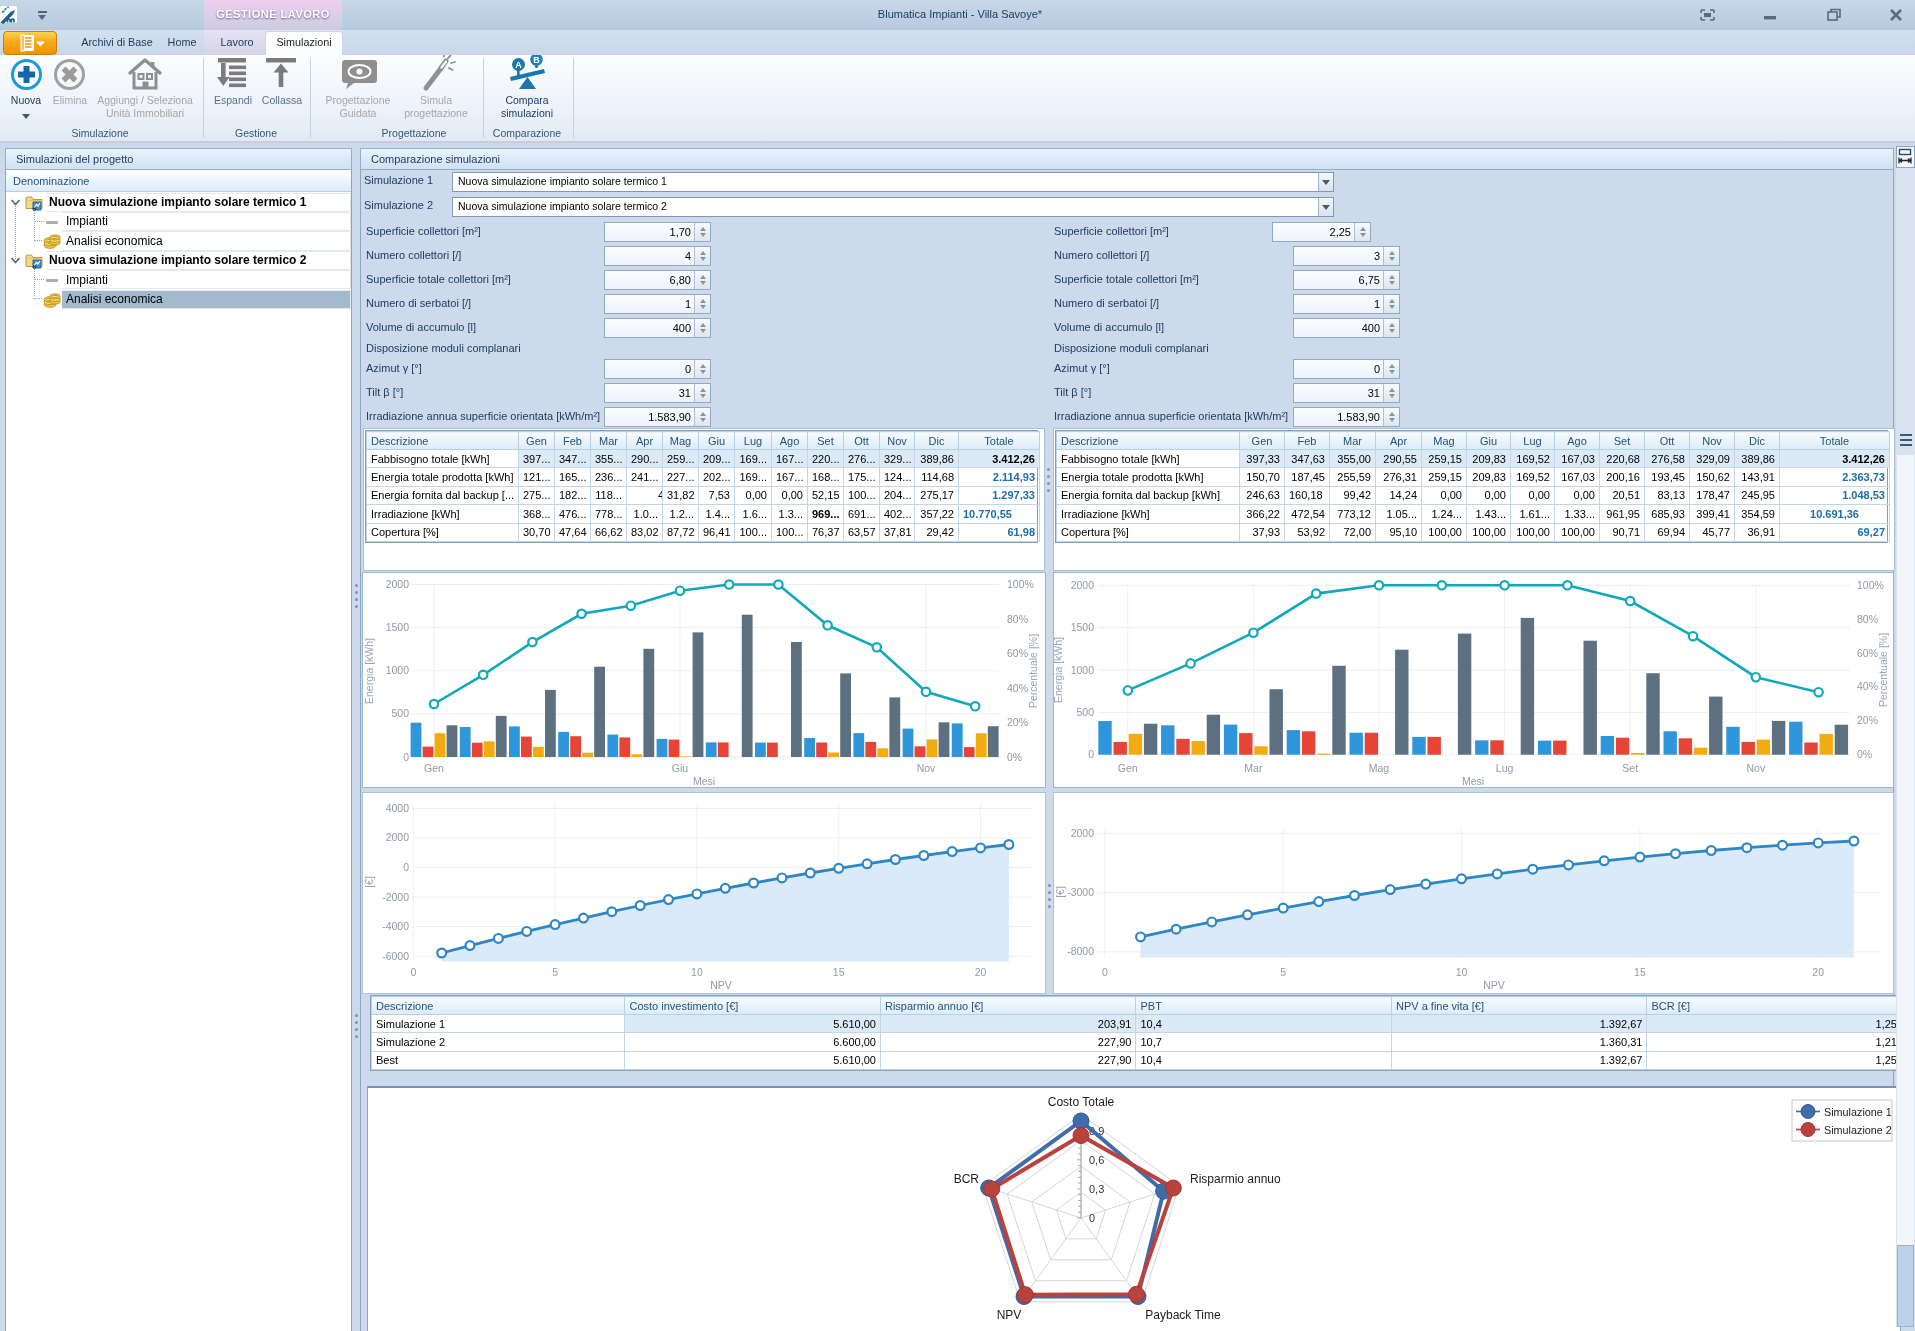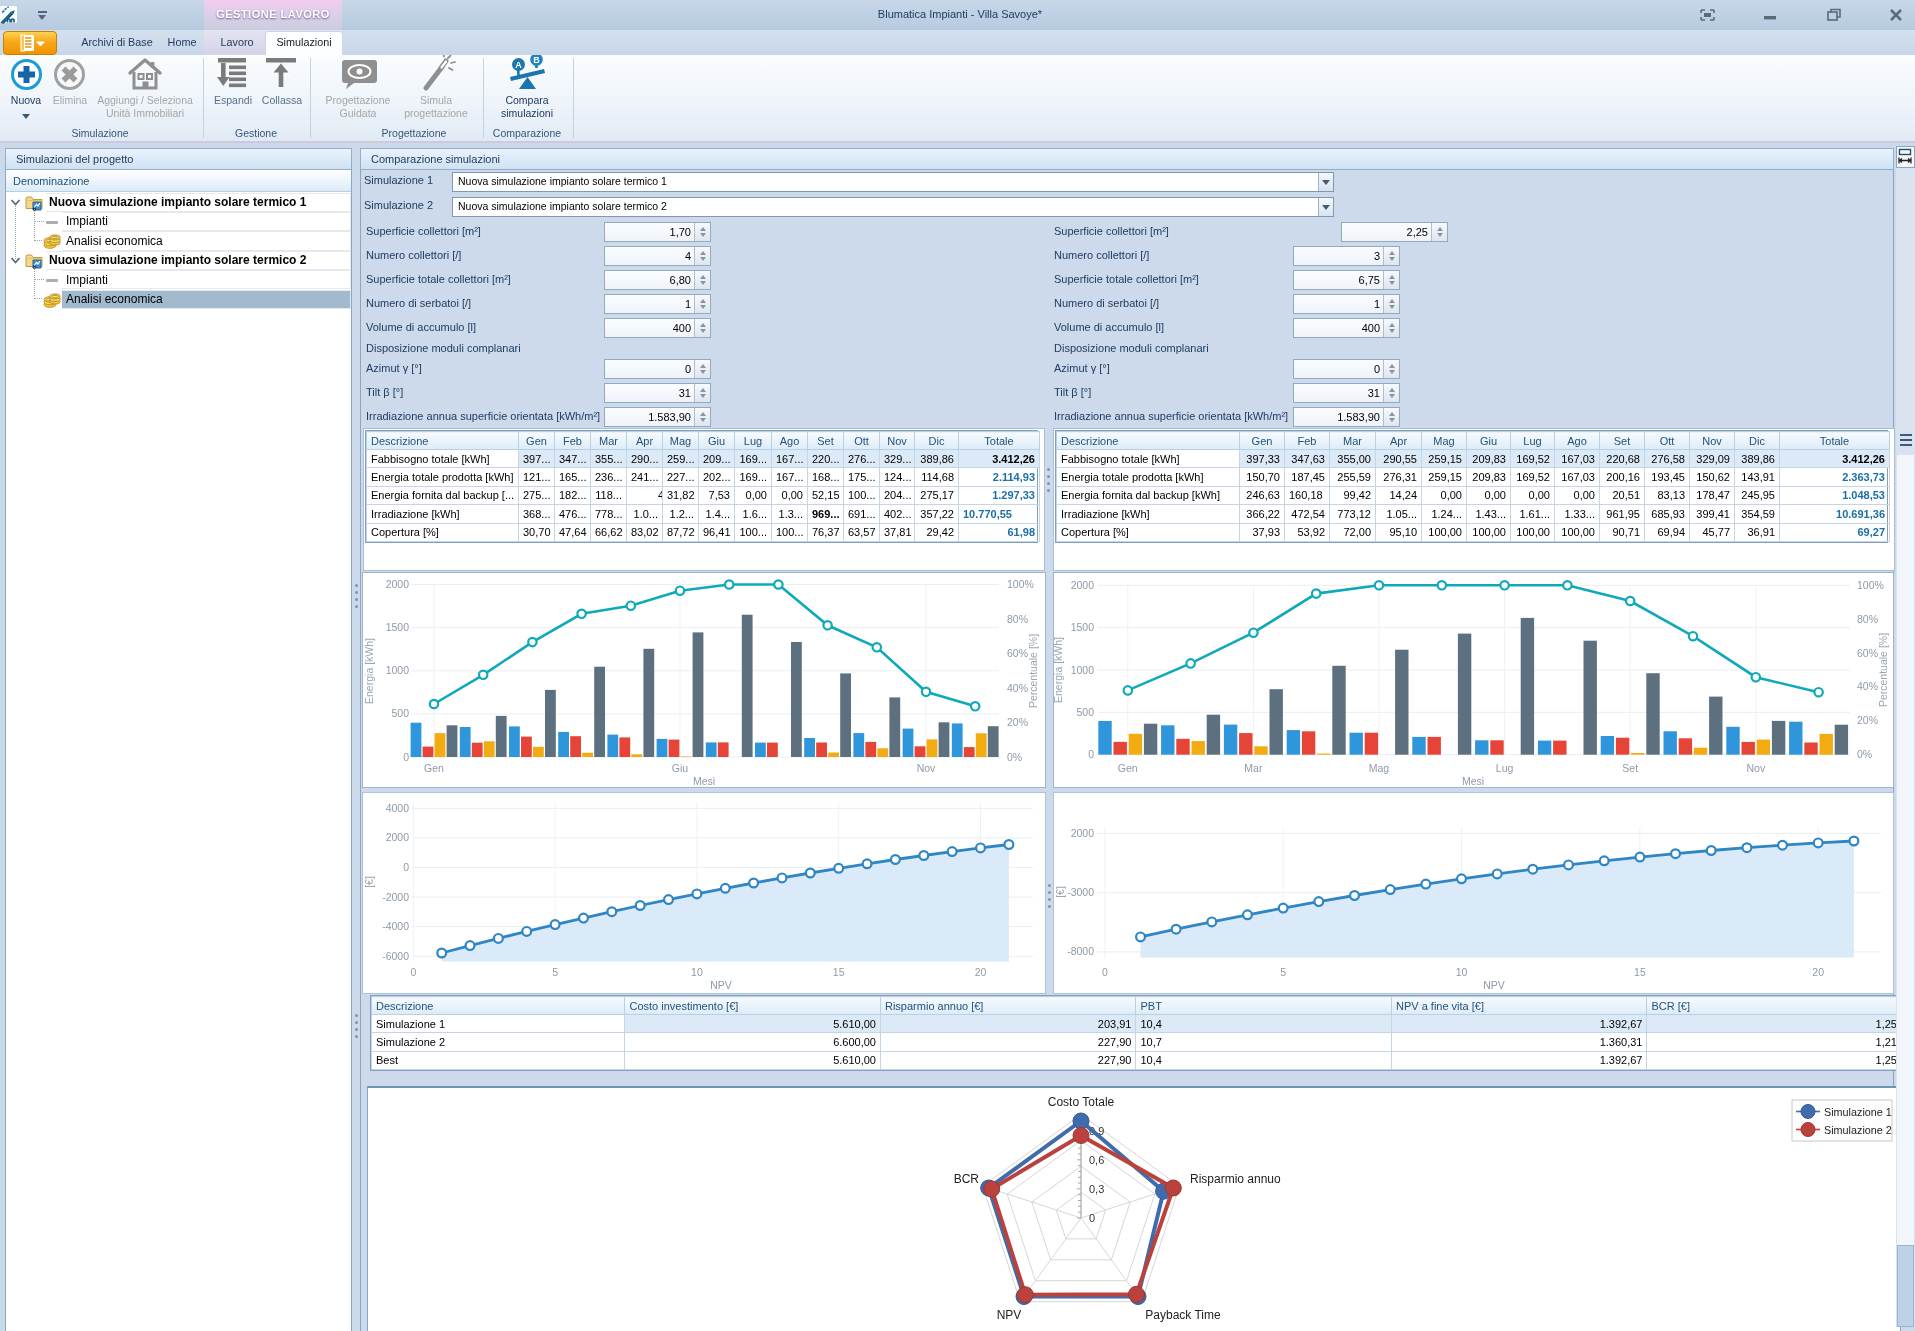--- a/index.html
+++ b/index.html
@@ -255,21 +255,21 @@
 <div class="spin" style="left:604px;top:383px;width:107px">
     <span class="v">31</span>
     <span class="btn"></span>
   </div>
 <div class="lbl" style="left:366px;top:410px">Irradiazione annua superficie orientata [kWh/m²]</div>
 <div class="spin" style="left:604px;top:407px;width:107px">
     <span class="v">1.583,90</span>
     <span class="btn"></span>
   </div>
 <div class="lbl" style="left:1054px;top:225px">Superficie collettori [m²]</div>
-<div class="spin" style="left:1341px;top:222px;width:107px">
+<div class="spin" style="left:1272px;top:222px;width:99px">
     <span class="v">2,25</span>
     <span class="btn"></span>
   </div>
 <div class="lbl" style="left:1054px;top:249px">Numero collettori [/]</div>
 <div class="spin" style="left:1293px;top:246px;width:107px">
     <span class="v">3</span>
     <span class="btn"></span>
   </div>
 <div class="lbl" style="left:1054px;top:273px">Superficie totale collettori [m²]</div>
 <div class="spin" style="left:1293px;top:270px;width:107px">
@@ -512,21 +512,21 @@
           <td class="" style="text-align:right;">773,12</td>
           <td class="" style="text-align:right;">1.05...</td>
           <td class="" style="text-align:right;">1.24...</td>
           <td class="" style="text-align:right;">1.43...</td>
           <td class="" style="text-align:right;">1.61...</td>
           <td class="" style="text-align:right;">1.33...</td>
           <td class="" style="text-align:right;">961,95</td>
           <td class="" style="text-align:right;">685,93</td>
           <td class="" style="text-align:right;">399,41</td>
           <td class="" style="text-align:right;">354,59</td>
-          <td class="tot" style="text-align:right;">10.691,36</td>
+          <td class="tot" style="text-align:center;">10.691,36</td>
         </tr>
 <tr>
           <td class="" style="text-align:left;">Copertura [%]</td>
           <td class="" style="text-align:right;">37,93</td>
           <td class="" style="text-align:right;">53,92</td>
           <td class="" style="text-align:right;">72,00</td>
           <td class="" style="text-align:right;">95,10</td>
           <td class="" style="text-align:right;">100,00</td>
           <td class="" style="text-align:right;">100,00</td>
           <td class="" style="text-align:right;">100,00</td>

